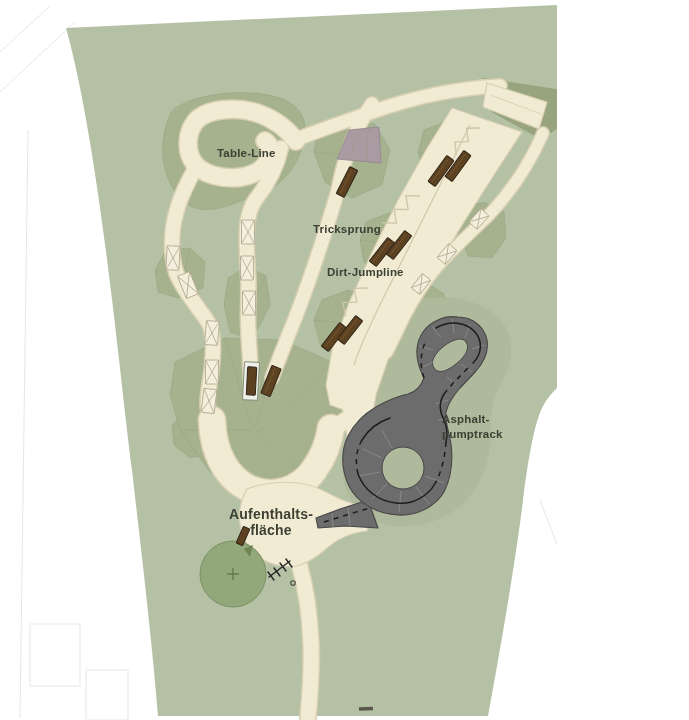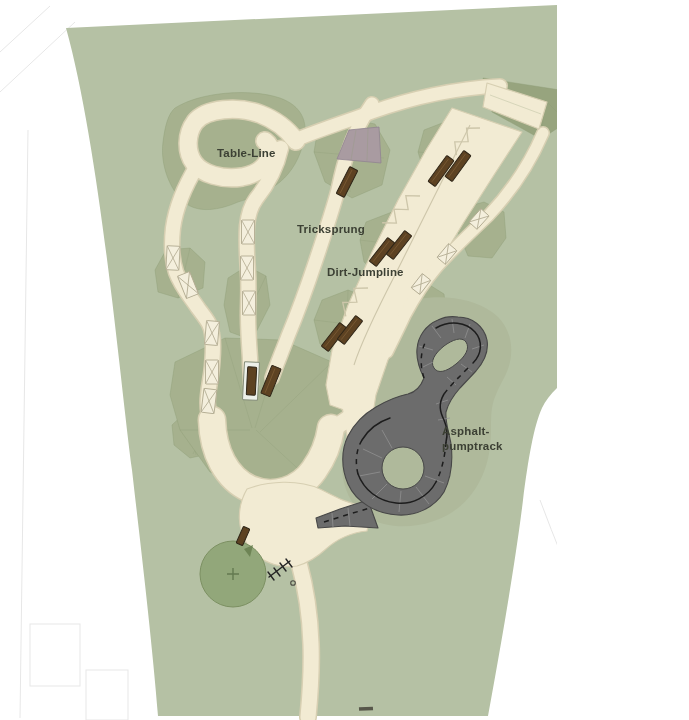--- a/index.html
+++ b/index.html
@@ -281,19 +281,23 @@
       <g>
         <path class="symbol" d="M269,577 L290,561"></path>
         <path class="symbol" d="M268,572 L274,580 M274,568 L280,576 M280,563 L286,571 M286,559 L292,567"></path>
       </g>
       <circle cx="293" cy="583" r="2.3" fill="none" stroke="#4c4c44" stroke-width="1.1"></circle>
       <rect x="359" y="707" width="14" height="3.5" transform="rotate(-3 366 709)" fill="#57574a"></rect>
     </g>
   </svg>
 
   <div class="lbl" style="left:217px;top:146px">Table-Line</div>
-  <div class="lbl" style="left:297px;top:222px">Tricksprung</div>
+  <div class="lbl" style="left:313px;top:222px">Tricksprung</div>
   <div class="lbl" style="left:327px;top:265px">Dirt-Jumpline</div>
-  <div class="lbl" style="left:442px;top:424px">
+  <div class="lbl" style="left:442px;top:412px">
     <div>Asphalt-</div>
     <div>pumptrack</div>
   </div>
+  <div class="lbl lbl-big" style="left:212px;top:506px;width:118px">
+    <div>Aufenthalts-</div>
+    <div>fläche</div>
+  </div>
 </div>
 
 </body></html>

